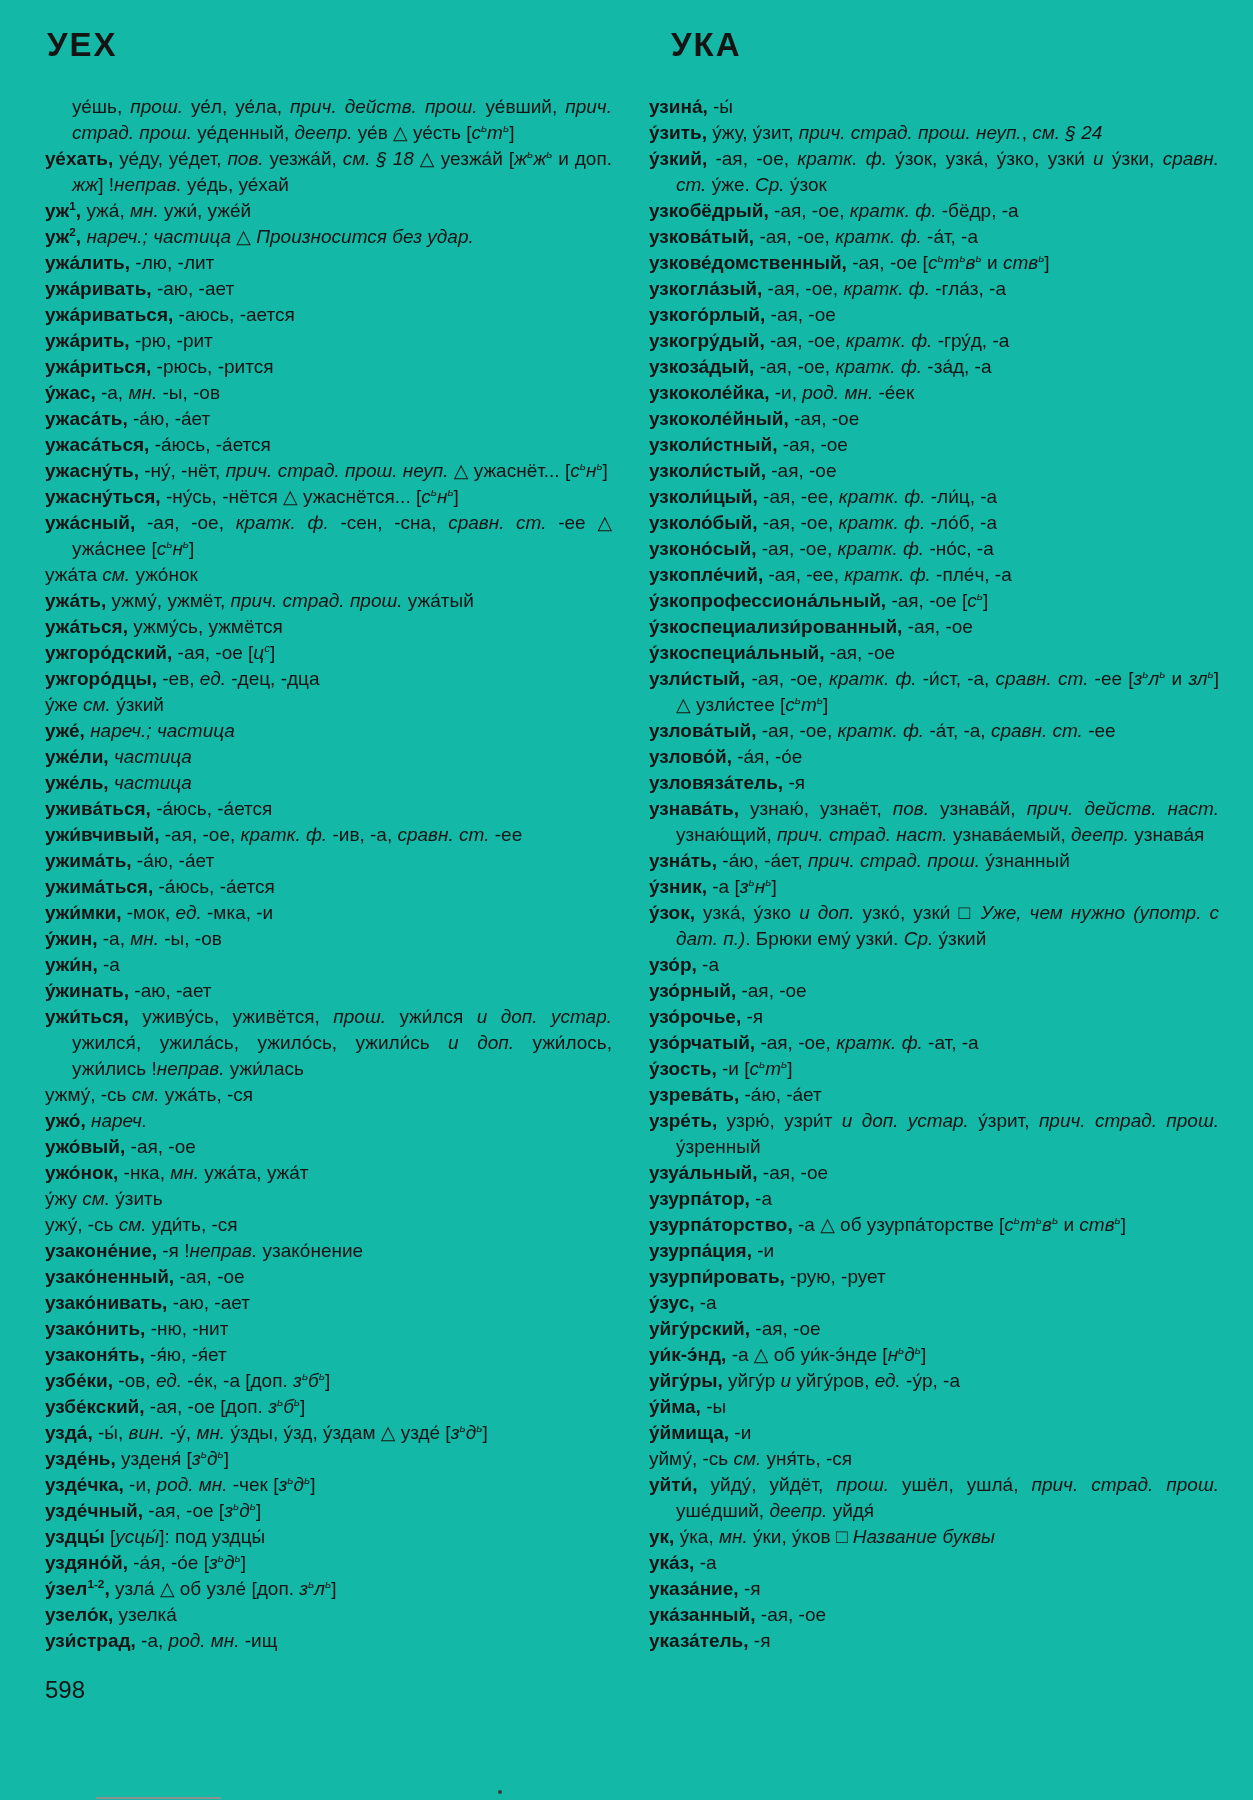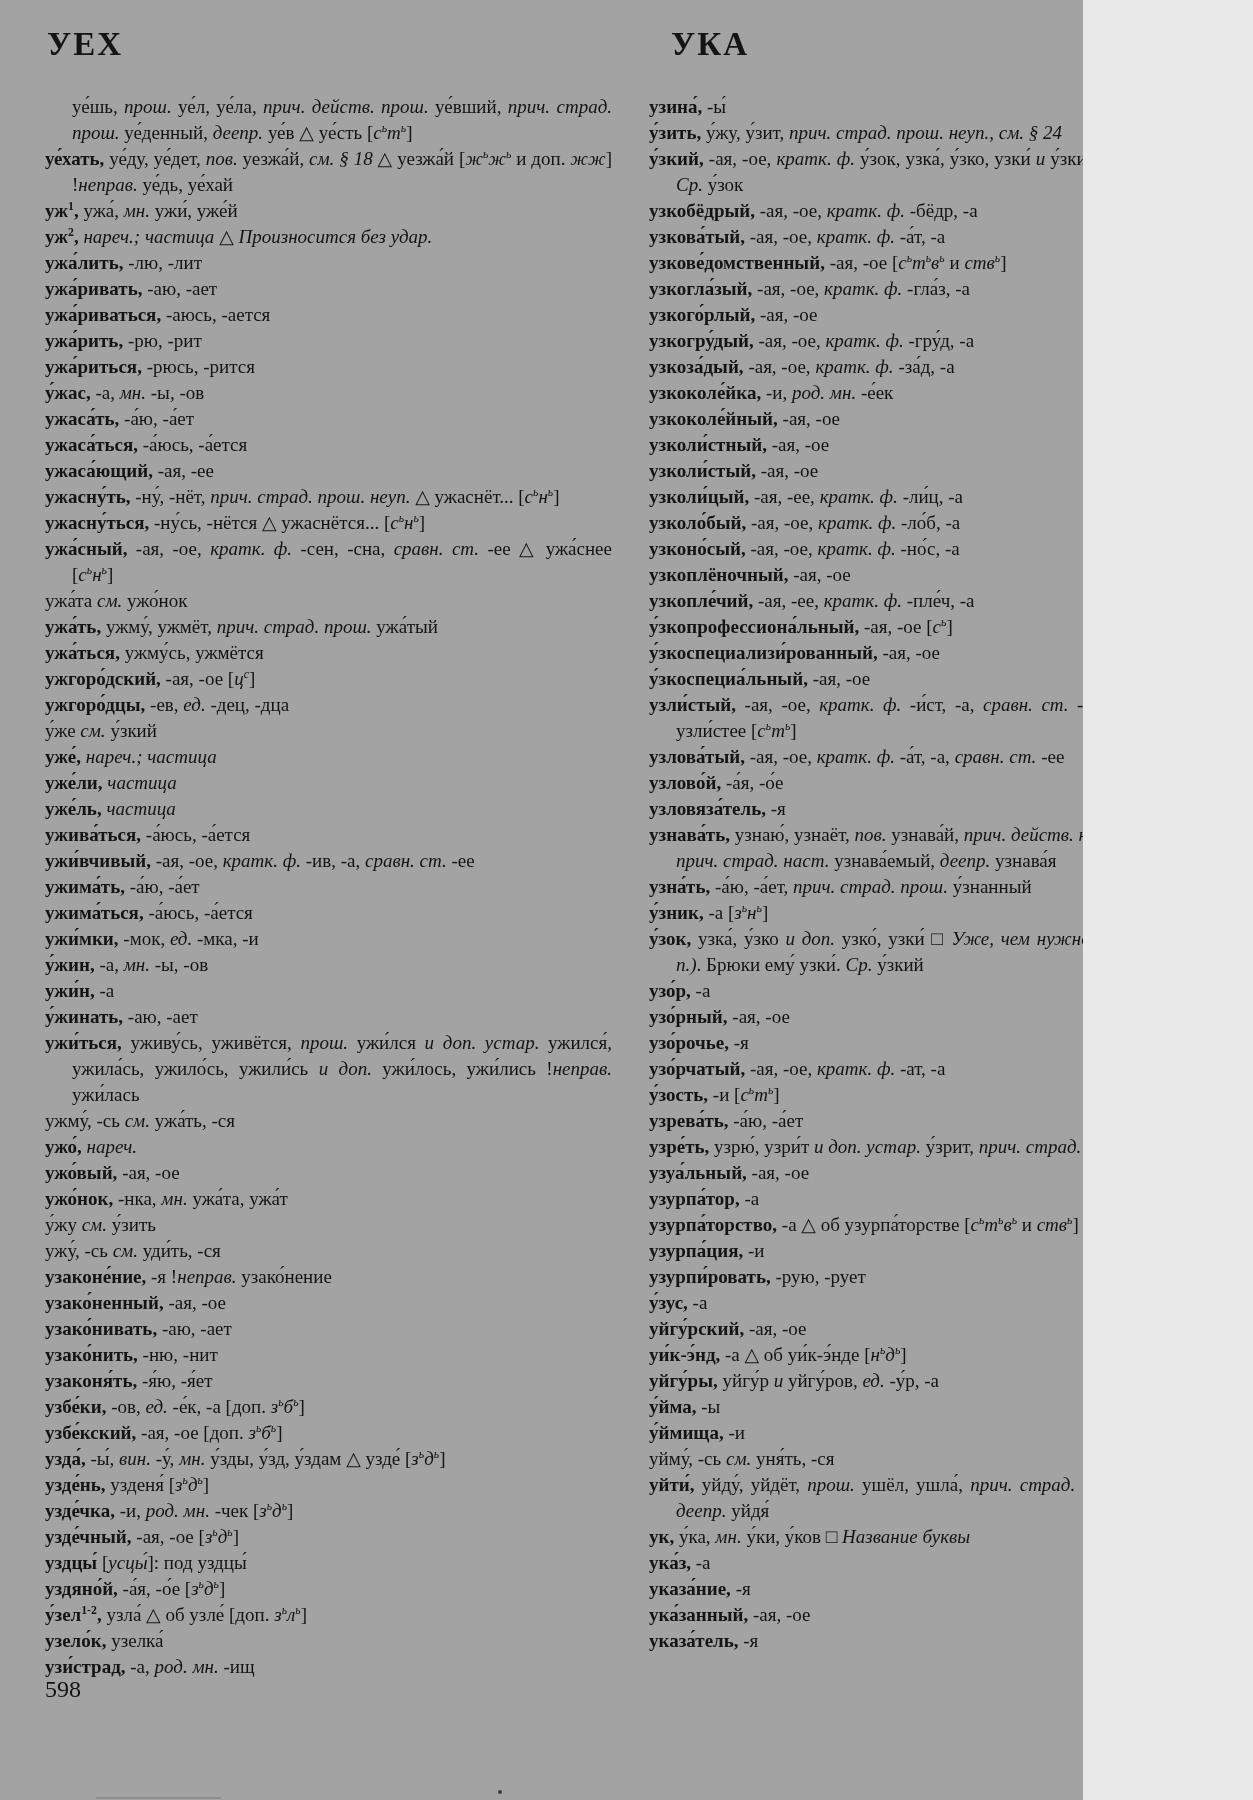--- a/index.html
+++ b/index.html
@@ -1,21 +1,21 @@
 <!DOCTYPE html>
 <html><head>
 <meta charset="utf-8">
 <style>
   html,body{margin:0;padding:0;background:#e9e9e9;}
   .page{
     position:relative;
-    width:1083px;height:1800px;
-    background:#a3a3a3;
+    width:1253px;height:1800px;
+    background:#14b8a6;
     color:#141414;
-    font-family:Liberation Serif, serif;
+    font-family:Liberation Sans, sans-serif;
     overflow:hidden;
   }
   .col-header{
     position:absolute;top:26px;
     font-size:33px;font-weight:bold;
     letter-spacing:2px;
   }
   .col-header.left{left:47px;}
   .col-header.right{left:671px;}
   .column{
@@ -57,21 +57,20 @@
       <p class="entry"><b>уж<sup>1</sup>,</b> ужа́, <em>мн.</em> ужи́, уже́й</p>
       <p class="entry"><b>уж<sup>2</sup>,</b> <em>нареч.; частица</em> △ <em>Произносится без удар.</em></p>
       <p class="entry"><b>ужа́лить,</b> -лю, -лит</p>
       <p class="entry"><b>ужа́ривать,</b> -аю, -ает</p>
       <p class="entry"><b>ужа́риваться,</b> -аюсь, -ается</p>
       <p class="entry"><b>ужа́рить,</b> -рю, -рит</p>
       <p class="entry"><b>ужа́риться,</b> -рюсь, -рится</p>
       <p class="entry"><b>у́жас,</b> -а, <em>мн.</em> -ы, -ов</p>
       <p class="entry"><b>ужаса́ть,</b> -а́ю, -а́ет</p>
       <p class="entry"><b>ужаса́ться,</b> -а́юсь, -а́ется</p>
-      <p class="entry"><b>ужаса́ющий,</b> -ая, -ее</p>
       <p class="entry"><b>ужасну́ть,</b> -ну́, -нёт, <em>прич. страд. прош. неуп.</em> △ ужаснёт... [<em>с<sup>ь</sup>н<sup>ь</sup></em>]</p>
       <p class="entry"><b>ужасну́ться,</b> -ну́сь, -нётся △ ужаснётся... [<em>с<sup>ь</sup>н<sup>ь</sup></em>]</p>
       <p class="entry"><b>ужа́сный,</b> -ая, -ое, <em>кратк. ф.</em> -сен, -сна, <em>сравн. ст.</em> -ее △ ужа́снее [<em>с<sup>ь</sup>н<sup>ь</sup></em>]</p>
       <p class="entry">ужа́та <em>см.</em> ужо́нок</p>
       <p class="entry"><b>ужа́ть,</b> ужму́, ужмёт, <em>прич. страд. прош.</em> ужа́тый</p>
       <p class="entry"><b>ужа́ться,</b> ужму́сь, ужмётся</p>
       <p class="entry"><b>ужгоро́дский,</b> -ая, -ое [<em>ц<sup>с</sup></em>]</p>
       <p class="entry"><b>ужгоро́дцы,</b> -ев, <em>ед.</em> -дец, -дца</p>
       <p class="entry">у́же <em>см.</em> у́зкий</p>
       <p class="entry"><b>уже́,</b> <em>нареч.; частица</em></p>
@@ -120,21 +119,20 @@
       <p class="entry"><b>узкого́рлый,</b> -ая, -ое</p>
       <p class="entry"><b>узкогру́дый,</b> -ая, -ое, <em>кратк. ф.</em> -гру́д, -а</p>
       <p class="entry"><b>узкоза́дый,</b> -ая, -ое, <em>кратк. ф.</em> -за́д, -а</p>
       <p class="entry"><b>узкоколе́йка,</b> -и, <em>род. мн.</em> -е́ек</p>
       <p class="entry"><b>узкоколе́йный,</b> -ая, -ое</p>
       <p class="entry"><b>узколи́стный,</b> -ая, -ое</p>
       <p class="entry"><b>узколи́стый,</b> -ая, -ое</p>
       <p class="entry"><b>узколи́цый,</b> -ая, -ее, <em>кратк. ф.</em> -ли́ц, -а</p>
       <p class="entry"><b>узколо́бый,</b> -ая, -ое, <em>кратк. ф.</em> -ло́б, -а</p>
       <p class="entry"><b>узконо́сый,</b> -ая, -ое, <em>кратк. ф.</em> -но́с, -а</p>
-      <p class="entry"><b>узкоплёночный,</b> -ая, -ое</p>
       <p class="entry"><b>узкопле́чий,</b> -ая, -ее, <em>кратк. ф.</em> -пле́ч, -а</p>
       <p class="entry"><b>у́зкопрофессиона́льный,</b> -ая, -ое [<em>с<sup>ь</sup></em>]</p>
       <p class="entry"><b>у́зкоспециализи́рованный,</b> -ая, -ое</p>
       <p class="entry"><b>у́зкоспециа́льный,</b> -ая, -ое</p>
       <p class="entry"><b>узли́стый,</b> -ая, -ое, <em>кратк. ф.</em> -и́ст, -а, <em>сравн. ст.</em> -ее [<em>з<sup>ь</sup>л<sup>ь</sup></em> и <em>зл<sup>ь</sup></em>] △ узли́стее [<em>с<sup>ь</sup>т<sup>ь</sup></em>]</p>
       <p class="entry"><b>узлова́тый,</b> -ая, -ое, <em>кратк. ф.</em> -а́т, -а, <em>сравн. ст.</em> -ее</p>
       <p class="entry"><b>узлово́й,</b> -а́я, -о́е</p>
       <p class="entry"><b>узловяза́тель,</b> -я</p>
       <p class="entry"><b>узнава́ть,</b> узнаю́, узнаёт, <em>пов.</em> узнава́й, <em>прич. действ. наст.</em> узнаю́щий, <em>прич. страд. наст.</em> узнава́емый, <em>деепр.</em> узнава́я</p>
       <p class="entry"><b>узна́ть,</b> -а́ю, -а́ет, <em>прич. страд. прош.</em> у́знанный</p>

